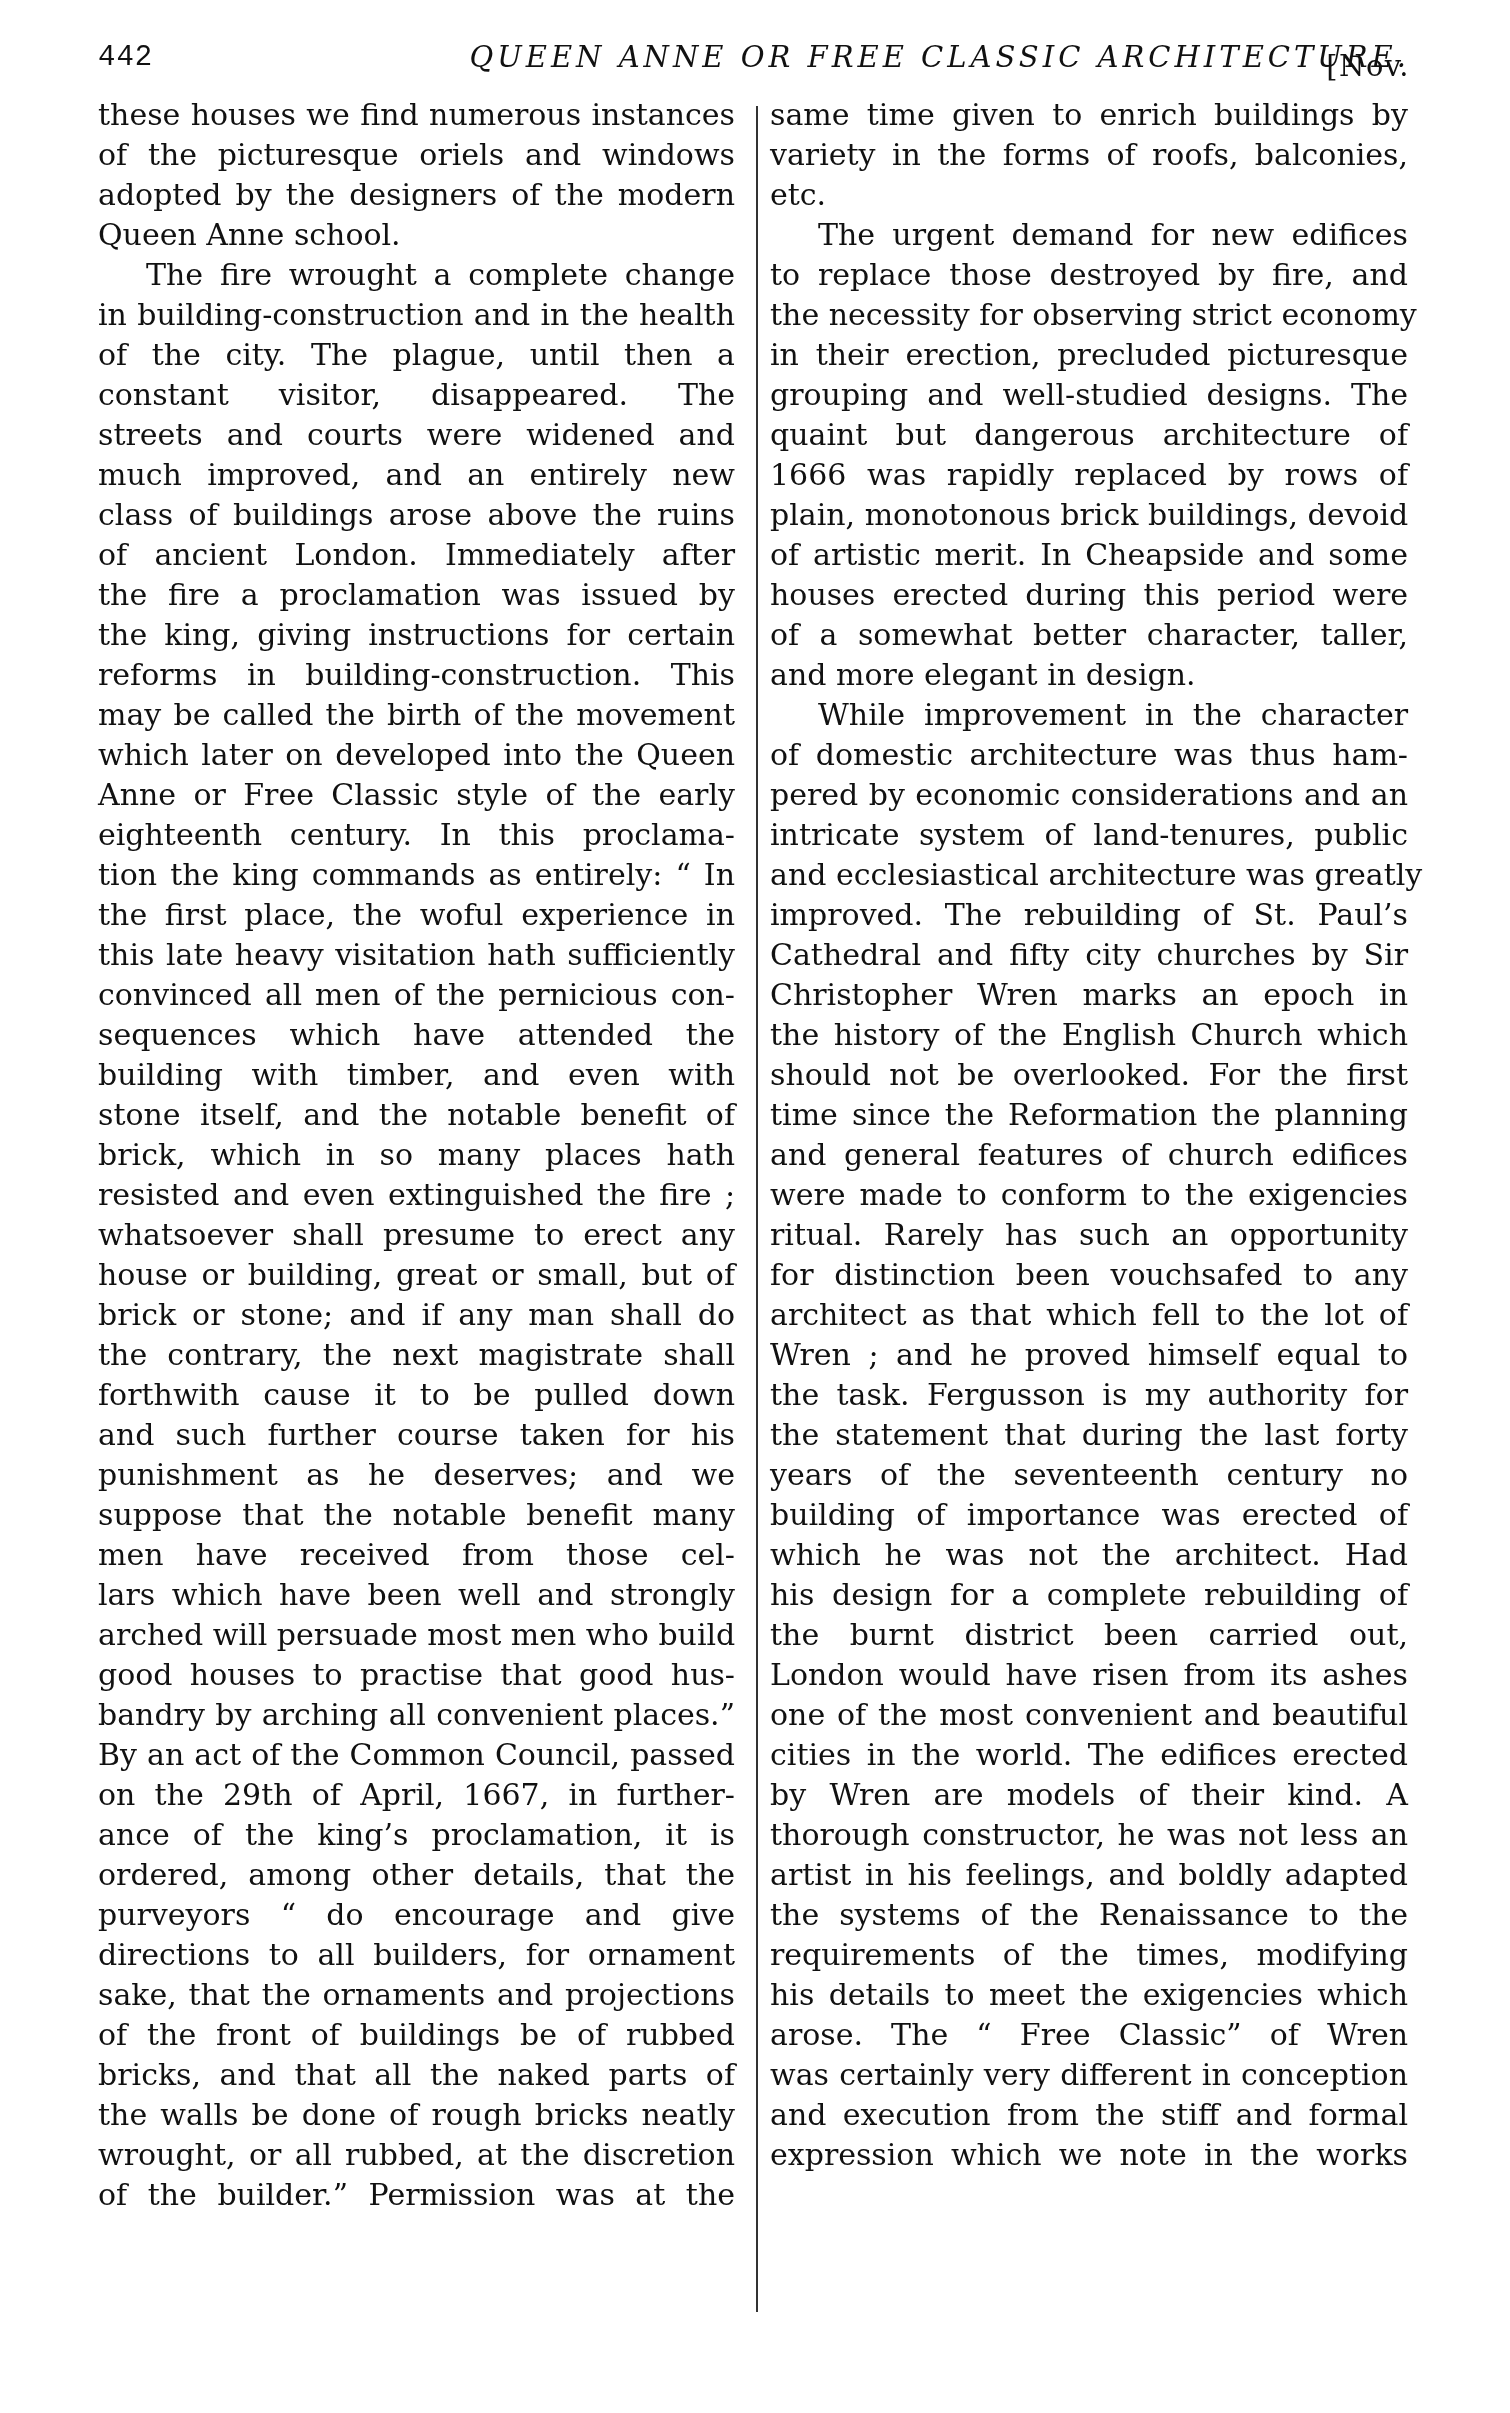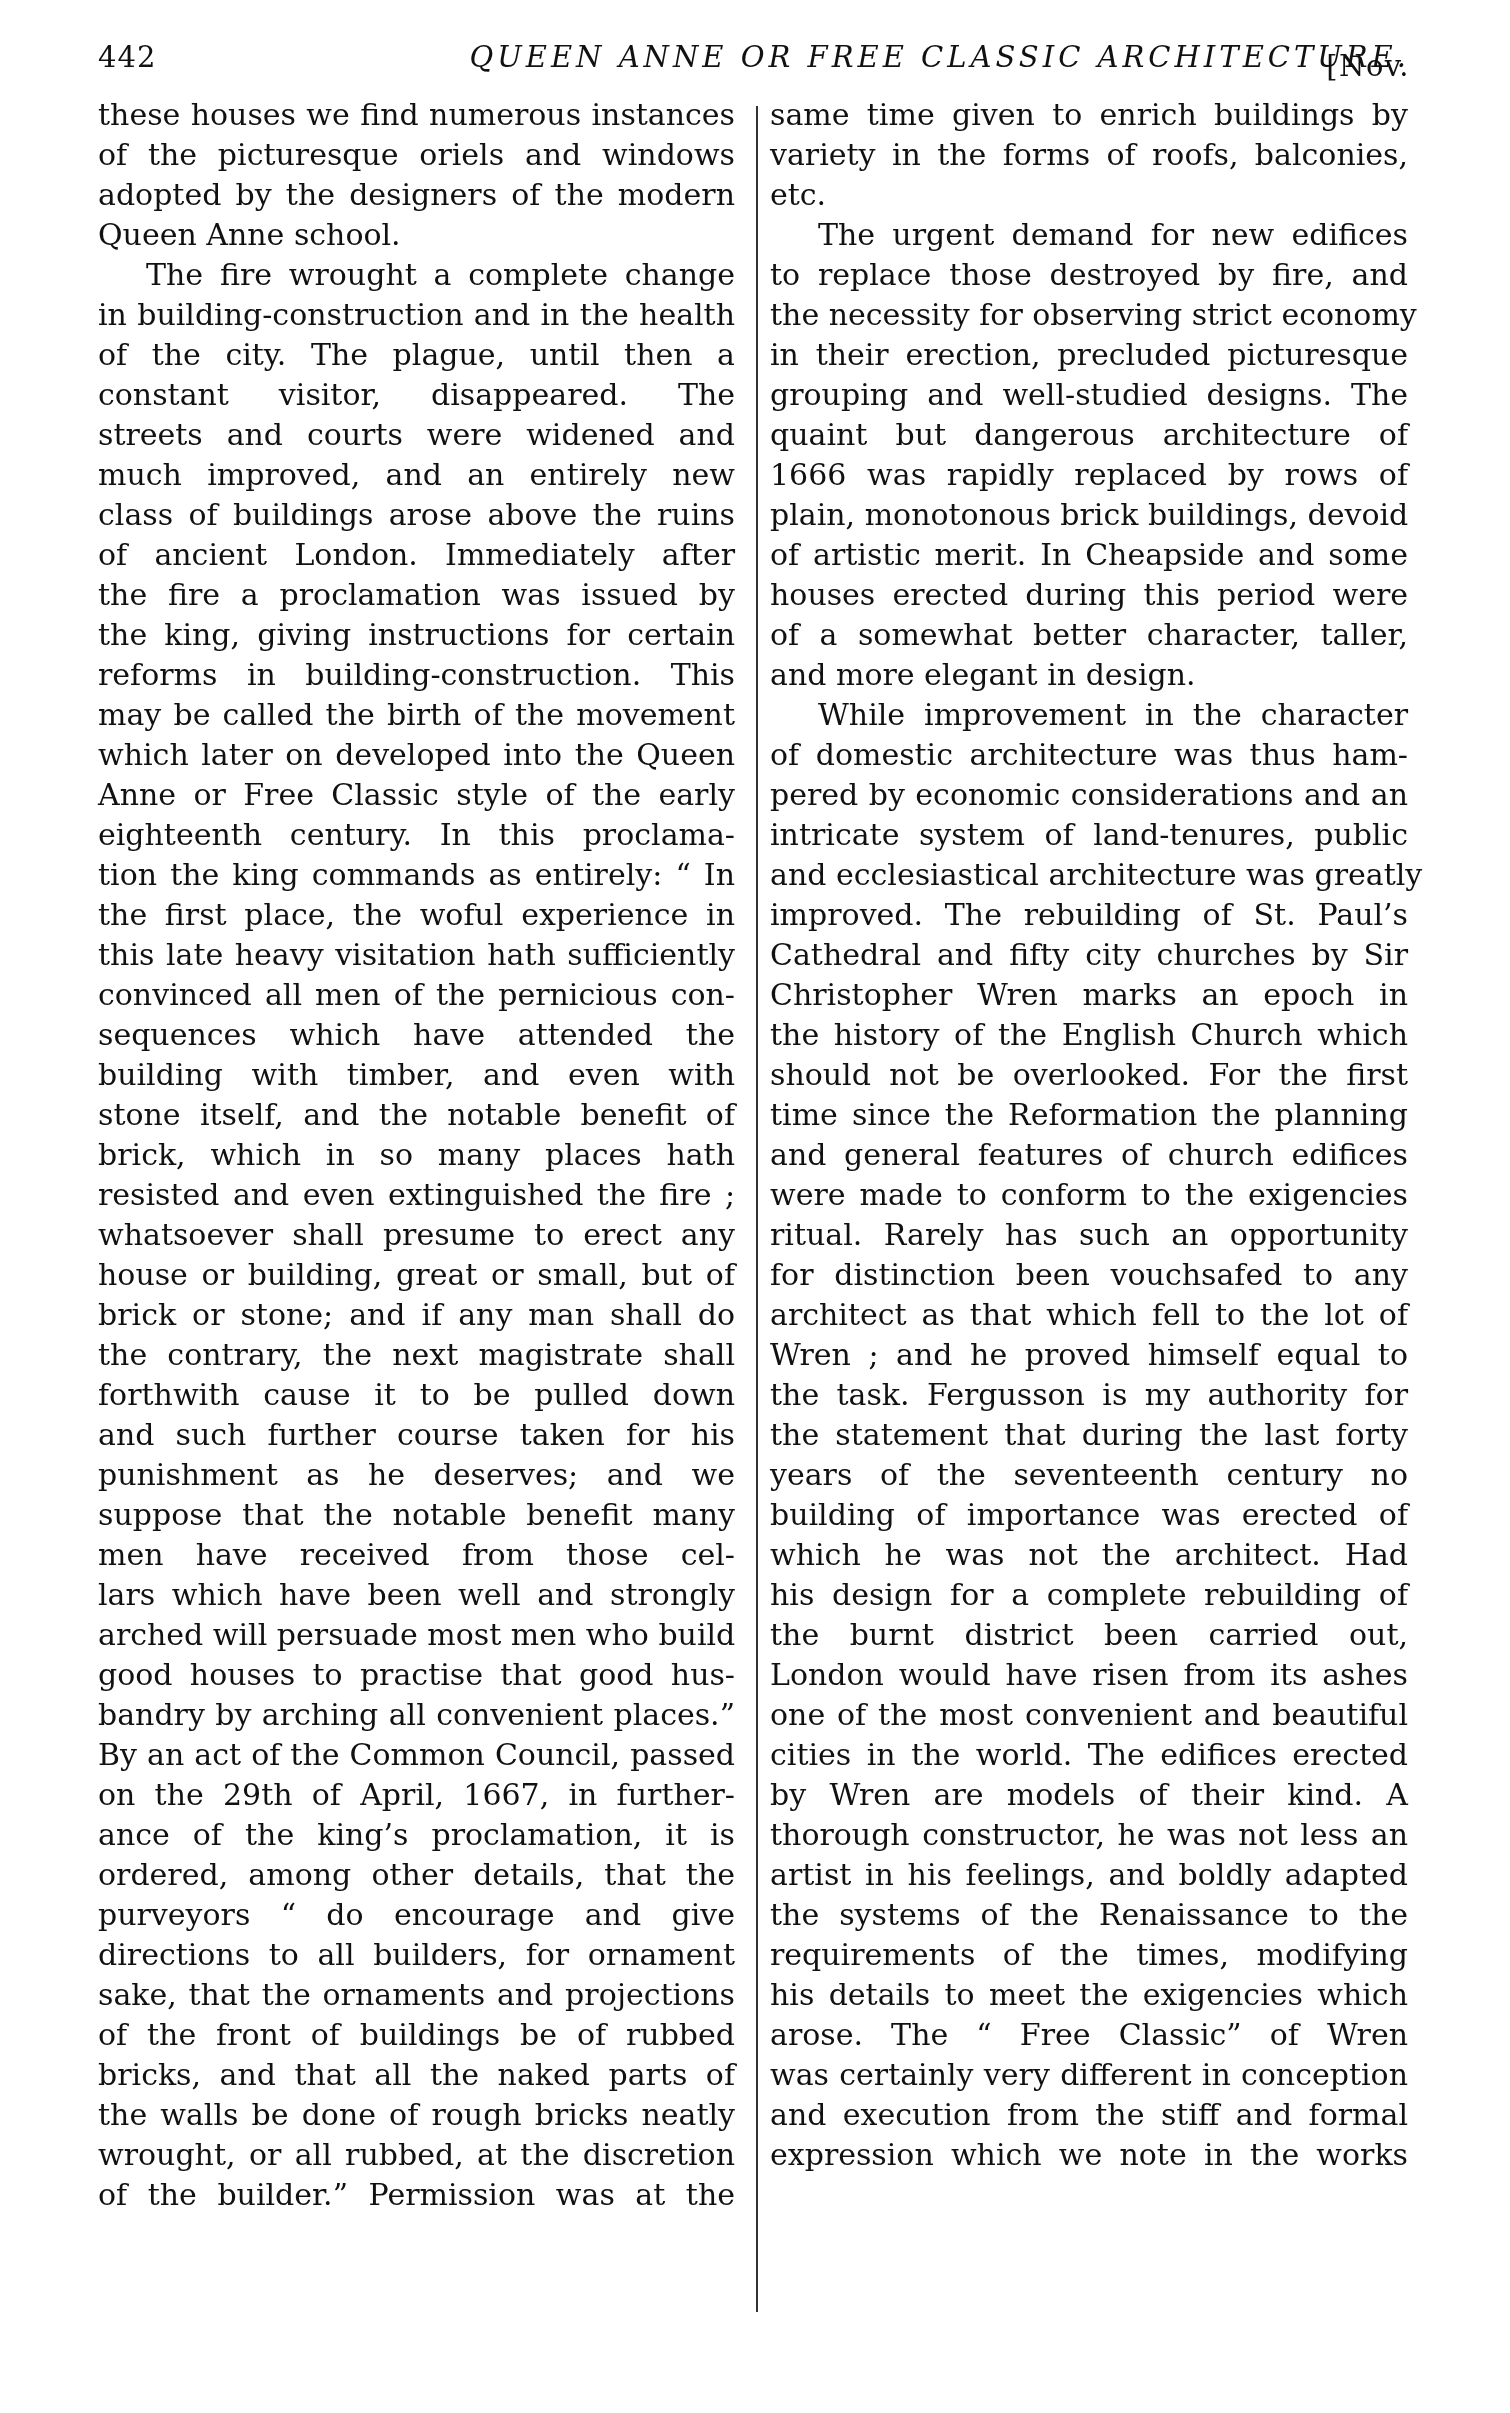--- a/index.html
+++ b/index.html
@@ -5,21 +5,21 @@
   html, body { margin: 0; padding: 0; background: #ffffff; }
   body {
     width: 1510px; height: 2413px; position: relative; overflow: hidden;
     font-family: "DejaVu Serif", "Liberation Serif", serif;
     color: #111111;
   }
   .header {
     position: absolute; top: 30px; left: 98px; width: 1312px; height: 55px;
     font-size: 29px; line-height: 55px;
   }
-  .header .page-no { position: absolute; left: 0; top: 0; letter-spacing: 1px; }
+  .header .page-no { position: absolute; left: 0; top: 0; letter-spacing: 1px; font-family: Liberation Mono, monospace; }
   .header .running-title {
     position: absolute; left: 0; right: 0; top: 0; text-align: right;
     font-style: italic; letter-spacing: 4px;
   }
   .header .month { position: absolute; right: 0; top: 9px; letter-spacing: 1.5px; }
   .column {
     position: absolute; top: 95px;
     font-size: 30px; line-height: 40px;
     text-align: justify;
   }

